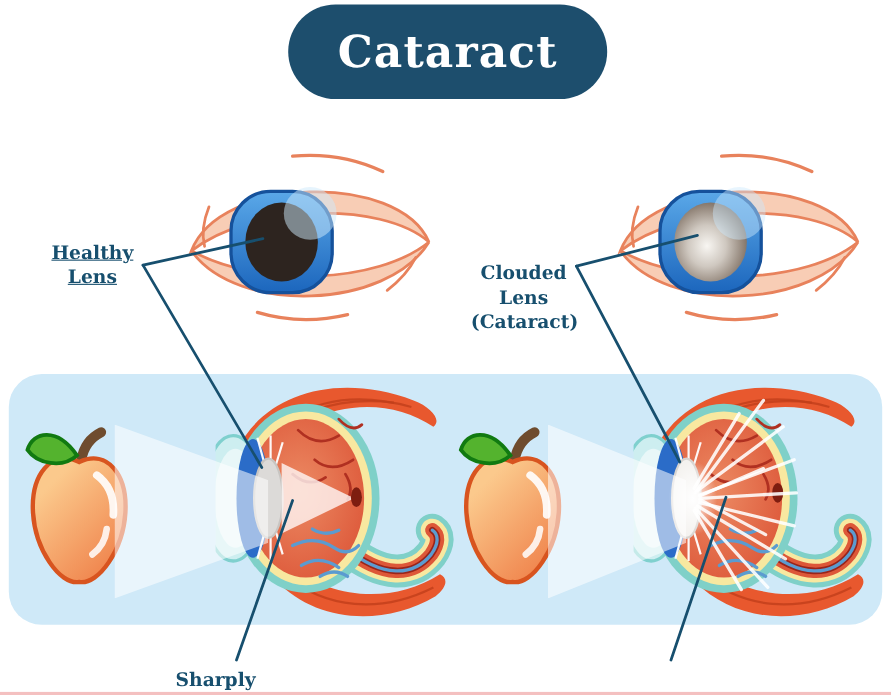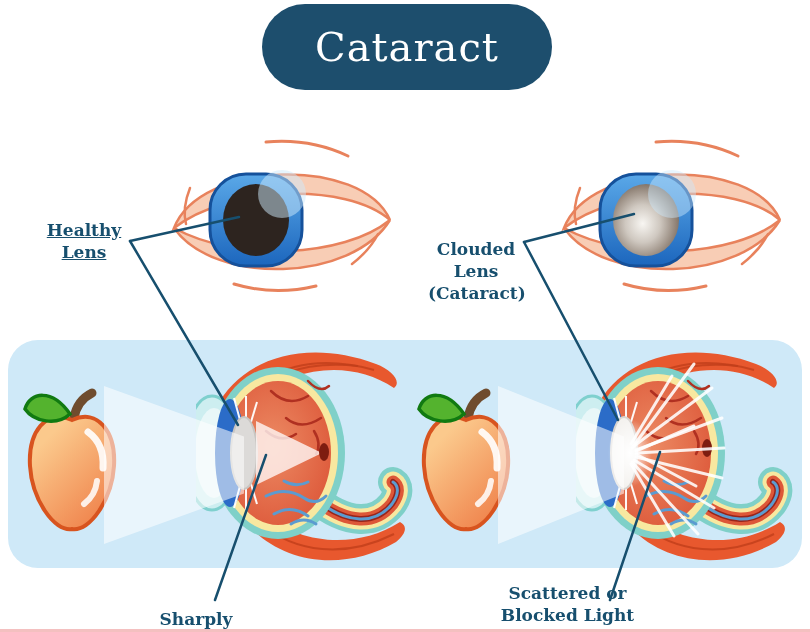--- a/index.html
+++ b/index.html
@@ -8,21 +8,21 @@
     font-family:"DejaVu Serif", serif;overflow:hidden;
   }
   .abs{position:absolute;}
   
   #title-pill{
     left:262px;top:4px;width:290px;height:86px;border-radius:44px;
     background:var(--title_bg);display:flex;align-items:center;justify-content:center;
     z-index:4;
   }
   #title-pill .title-text{
-    color:var(--title_text);font-size:40px;font-weight:normal;letter-spacing:1px;text-align:center;
+    color:var(--title_text);font-size:40px;font-weight:bold;letter-spacing:1px;text-align:center;
   }
   
   #band{
     left:8px;top:340px;width:794px;height:228px;border-radius:30px;
     background:var(--band_bg);z-index:1;
   }
   
   .label{
     color:var(--label_text);font-weight:bold;font-size:17px;line-height:1.3;
     text-align:center;white-space:pre-line;z-index:6;
@@ -102,22 +102,20 @@
     <circle cx="112" cy="62" r="24" fill="rgba(205,233,252,0.45)"></circle>
   </svg>
 
   <div id="label-healthy" class="abs label">Healthy
 Lens</div>
   <div id="label-clouded" class="abs label">Clouded
 Lens
 (Cataract)</div>
   <div id="label-sharply" class="abs label">Sharply
 Focused Light</div>
-  <div id="label-scattered" class="abs label">Scattered or
-Blocked Light</div>
 
   <svg id="apple-left" class="abs" width="100" height="160" viewBox="0 0 100 160">
     <defs>
       <linearGradient id="appleG1" x1="0.2" y1="0.2" x2="0.8" y2="1">
         <stop offset="0" stop-color="#fbc98c"></stop>
           <stop offset="1" stop-color="#ef8049"></stop>
       </linearGradient>
     </defs>
     <path d="M 52,36 C 54,24 60,16 70,11" fill="none" stroke="var(--stem_brown)" stroke-width="9" stroke-linecap="round"></path>
     <path d="M 50,38 C 24,26 6,50 8,84 C 10,117 32,150 50,147 C 68,150 90,117 92,84 C 94,50 76,26 50,38 Z" fill="url(#appleG1)" stroke="var(--apple_outline)" stroke-width="4"></path>

